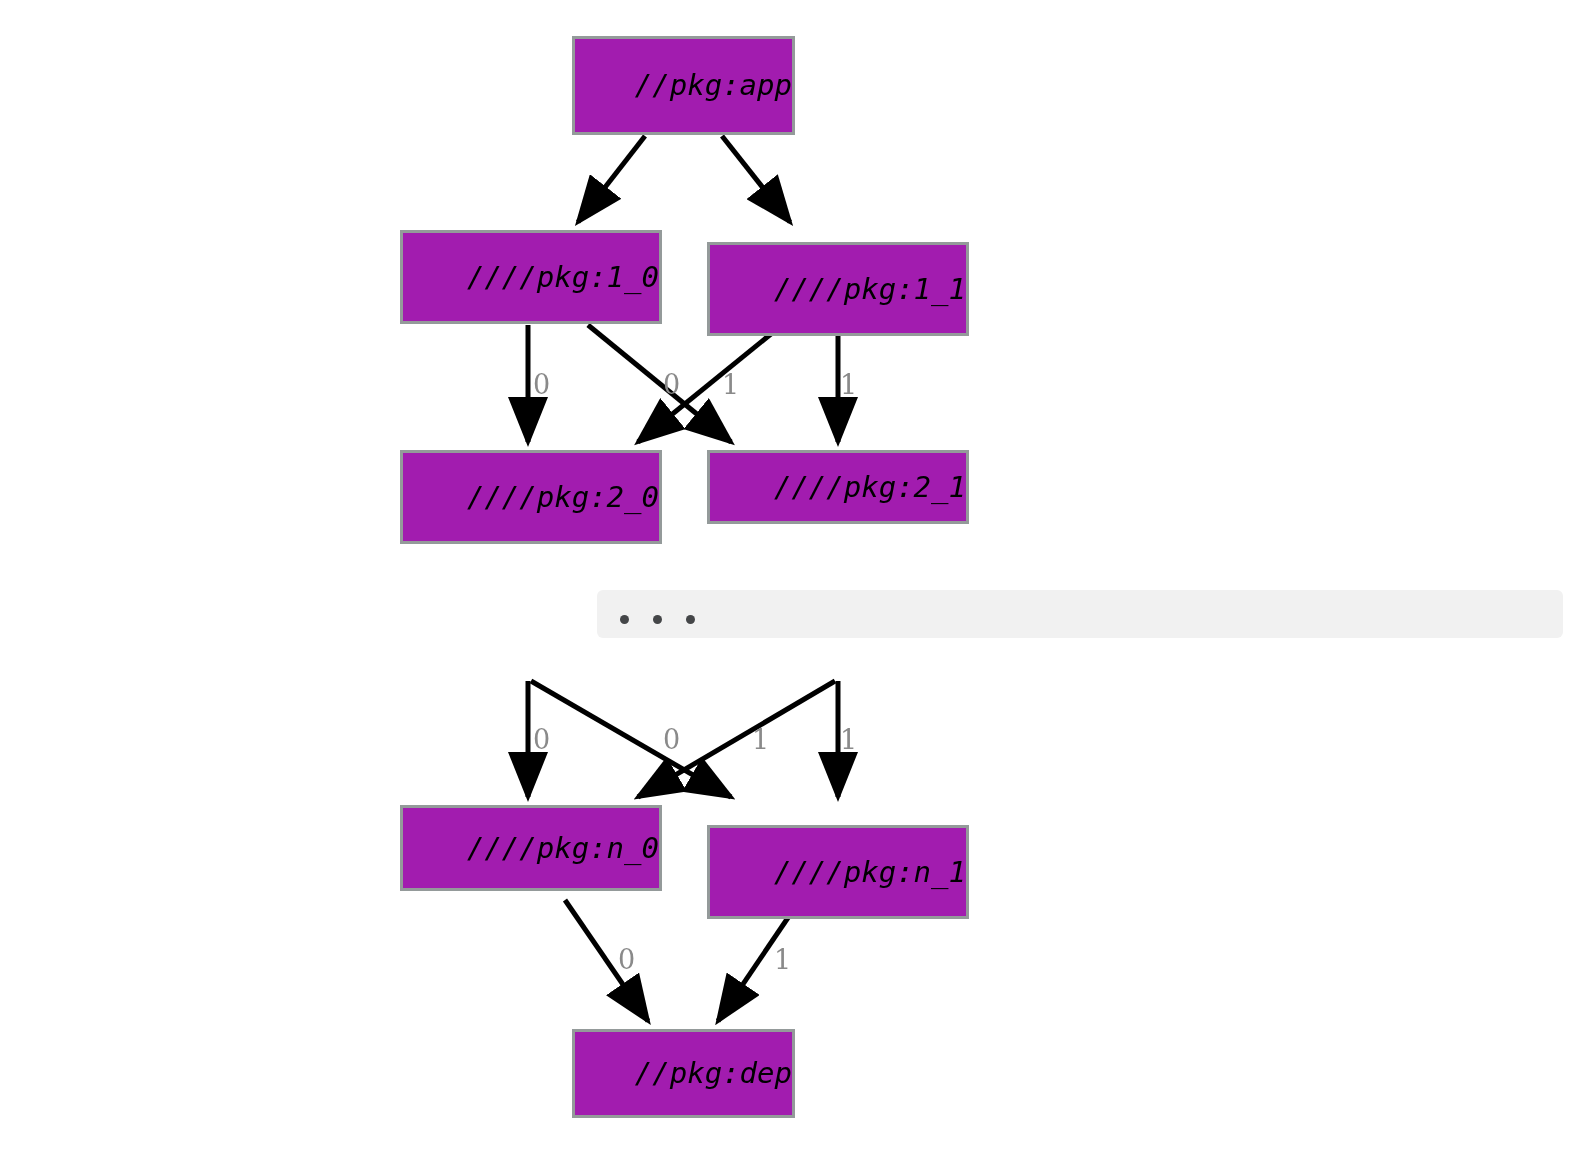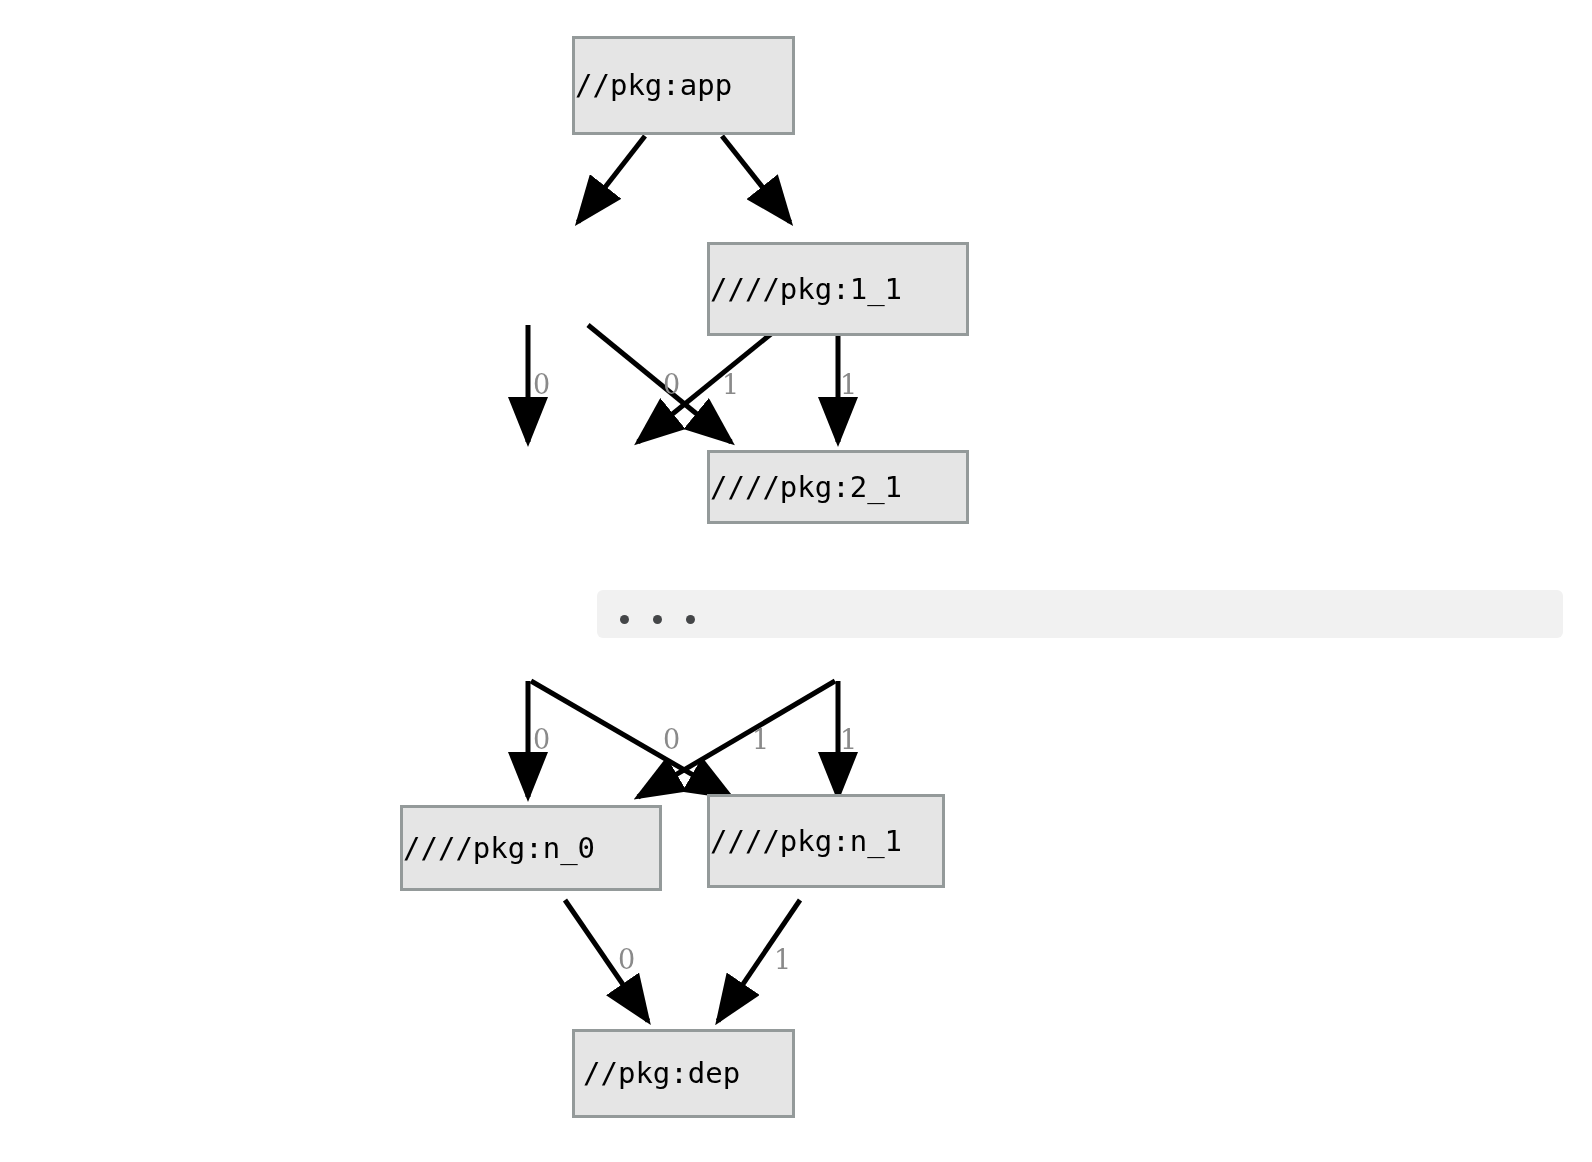--- a/index.html
+++ b/index.html
@@ -22,25 +22,26 @@
   }
   .graph-svg {
     position: absolute;
     left: 0; top: 0;
     width: 1592px;
     height: 1162px;
   }
   .node-box {
     position: absolute;
     box-sizing: border-box;
-    background: #e5e5e5;
+    background: #a21caf;
     border: 3px solid #949a9a;
     display: flex;
     align-items: center;
-    justify-content: flex-start;
+    justify-content: flex-end;
+    font-style: italic;
   }
   .node-label {
     font-family: "DejaVu Sans Mono", "Liberation Mono", monospace;
     font-size: 29px;
     color: #000000;
     letter-spacing: 0px;
     white-space: nowrap;
     line-height: 1;
   }
   .edge-label {
@@ -105,35 +106,41 @@
 
     <line x1="565" y1="900" x2="648" y2="1021" stroke="#000" stroke-width="5" marker-end="url(#arrowhead)"></line>
 
     <line x1="800" y1="900" x2="718" y2="1021" stroke="#000" stroke-width="5" marker-end="url(#arrowhead)"></line>
   </svg>
 
   <div class="node-box" style="left:572px; top:36px; width:223px; height:99px;">
     <span class="node-label">//pkg:app</span>
   </div>
 
+  <div class="node-box" style="left:400px; top:230px; width:262px; height:94px;">
+    <span class="node-label">////pkg:1_0</span>
+  </div>
 
   <div class="node-box" style="left:707px; top:242px; width:262px; height:94px;">
     <span class="node-label">////pkg:1_1</span>
   </div>
 
+  <div class="node-box" style="left:400px; top:450px; width:262px; height:94px;">
+    <span class="node-label">////pkg:2_0</span>
+  </div>
 
   <div class="node-box" style="left:707px; top:450px; width:262px; height:74px;">
     <span class="node-label">////pkg:2_1</span>
   </div>
 
   <div class="node-box" style="left:400px; top:805px; width:262px; height:86px;">
     <span class="node-label">////pkg:n_0</span>
   </div>
 
-  <div class="node-box" style="left:707px; top:794px; width:238px; height:94px;">
+  <div class="node-box" style="left:707px; top:825px; width:262px; height:94px;">
     <span class="node-label">////pkg:n_1</span>
   </div>
 
   <div class="node-box" style="left:572px; top:1029px; width:223px; height:89px;padding-left:8px;">
     <span class="node-label">//pkg:dep</span>
   </div>
 
   <span class="edge-label" style="left:533px; top:371px;">0</span>
   <span class="edge-label" style="left:663px; top:371px;">0</span>
   <span class="edge-label" style="left:722px; top:371px;">1</span>

